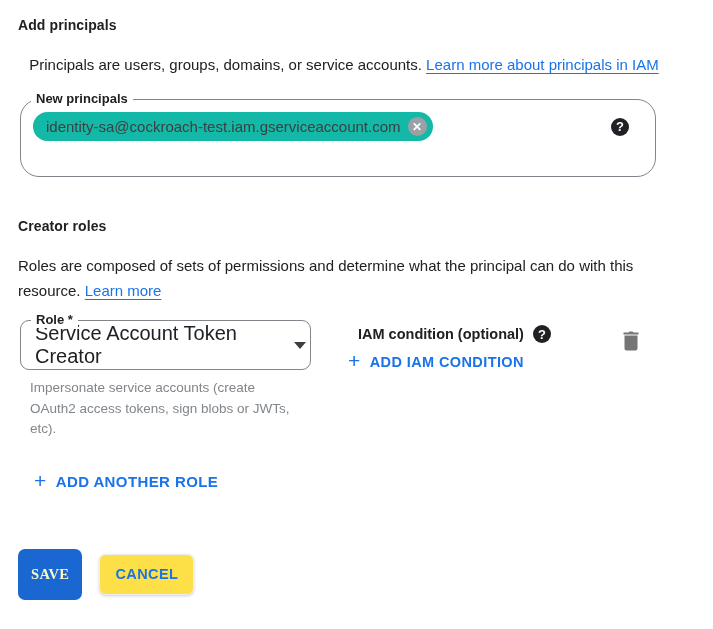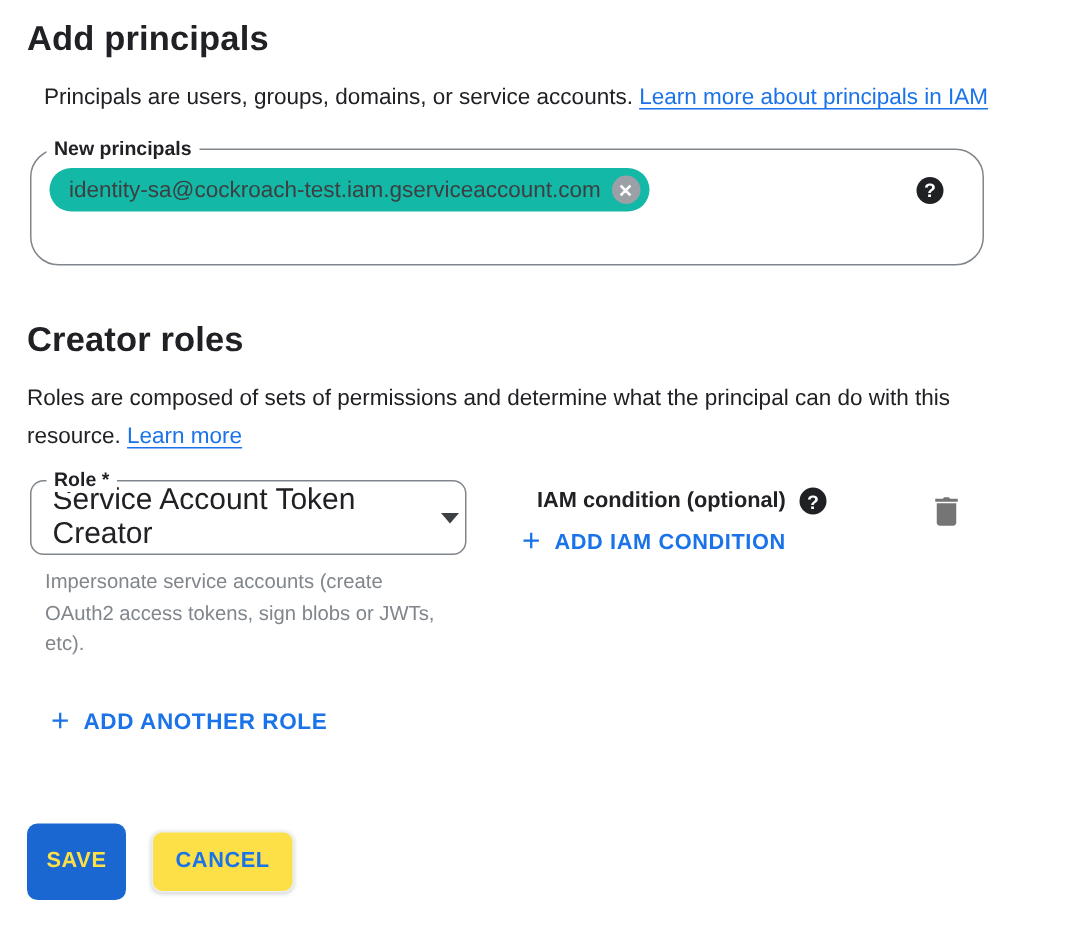--- a/index.html
+++ b/index.html
@@ -5,21 +5,21 @@
   * { margin: 0; padding: 0; box-sizing: border-box; }
   html, body { width: 713px; height: 629px; background: #ffffff; }
   body {
     font-family: "Liberation Sans", sans-serif;
     color: #202124;
     overflow: hidden;
   }
   .page { padding: 14px 0 0 18px; width: 713px; }
 
   .section-heading {
-    font-size: 23px;
+    font-size: 14px;
     font-weight: 700;
     color: #202124;
     line-height: 22px;
     letter-spacing: 0.1px;
   }
   .para {
     margin-top: 16px;
     font-size: 15px;
     line-height: 25px;
     color: #202124;
@@ -189,23 +189,24 @@
     font-size: 14.5px;
     font-weight: 700;
     letter-spacing: 0.4px;
     border-radius: 7px;
     cursor: pointer;
     line-height: 17px;
   }
   .btn-primary {
     background: #1b5fcd;
     background: #1a67d2;
-    color: #fde047;
+    color: #fef9c3;
     border: none;
     padding: 17px 13px;
+    font-family: Liberation Serif, serif;
   }
   .btn-secondary {
     margin-left: 17px;
     background: #fde047;
     color: #1a73e8;
     border: 1px solid #eceff1;
     padding: 11px 15px;
     box-shadow: 0 1px 3px rgba(60,64,67,0.25);
   }
 </style>

